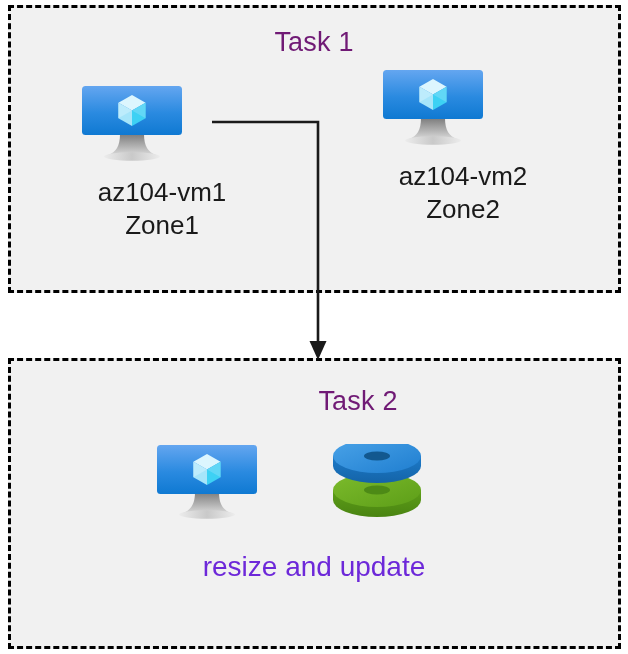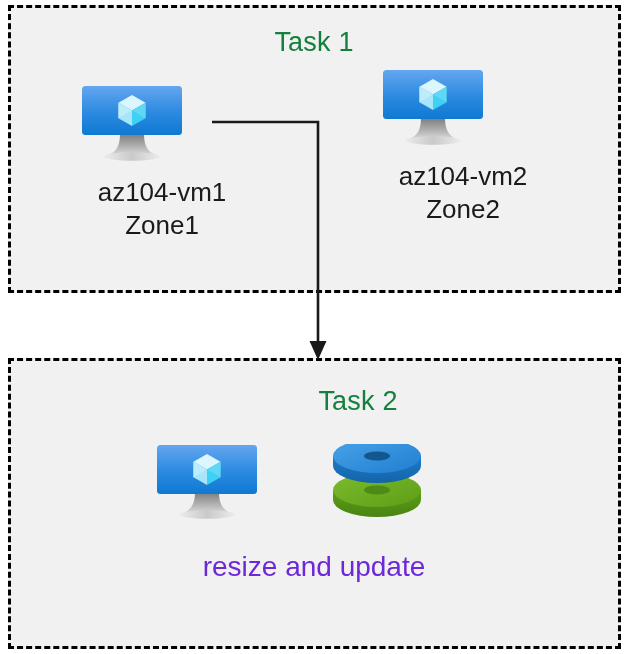--- a/index.html
+++ b/index.html
@@ -41,21 +41,21 @@
     top: 358px;
     width: 613px;
     height: 291px;
   }
 
   .task-title {
     position: absolute;
     left: 0;
     width: 100%;
     text-align: center;
-    color: #15803d;
+    color: #701a75;
     font-size: 27px;
     line-height: 32px;
     letter-spacing: 0.2px;
   }
   #task1-title { top: 26px; }
   #task2-title { top: 385px; padding-left: 44px; }
 
   
   .node {
     position: absolute;

